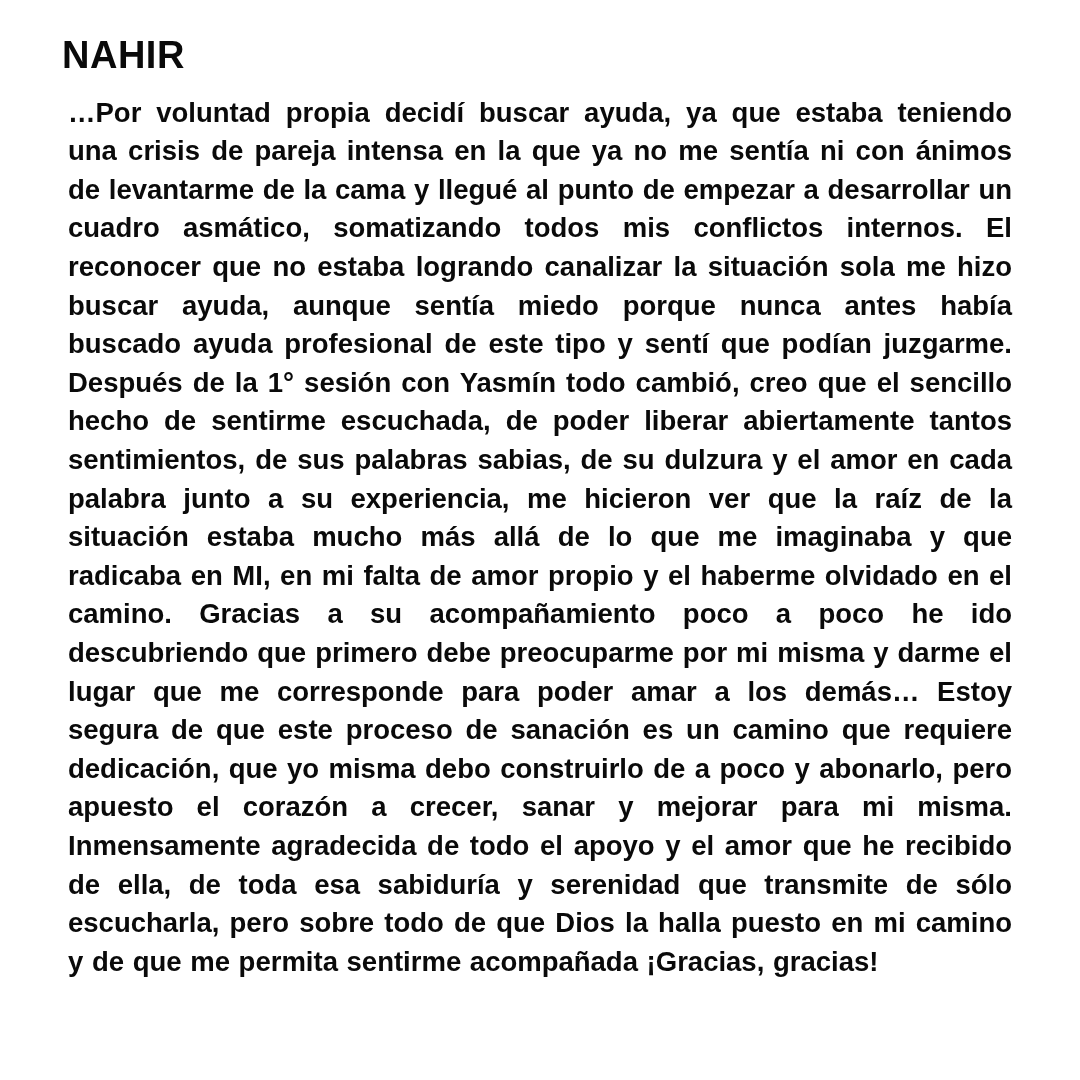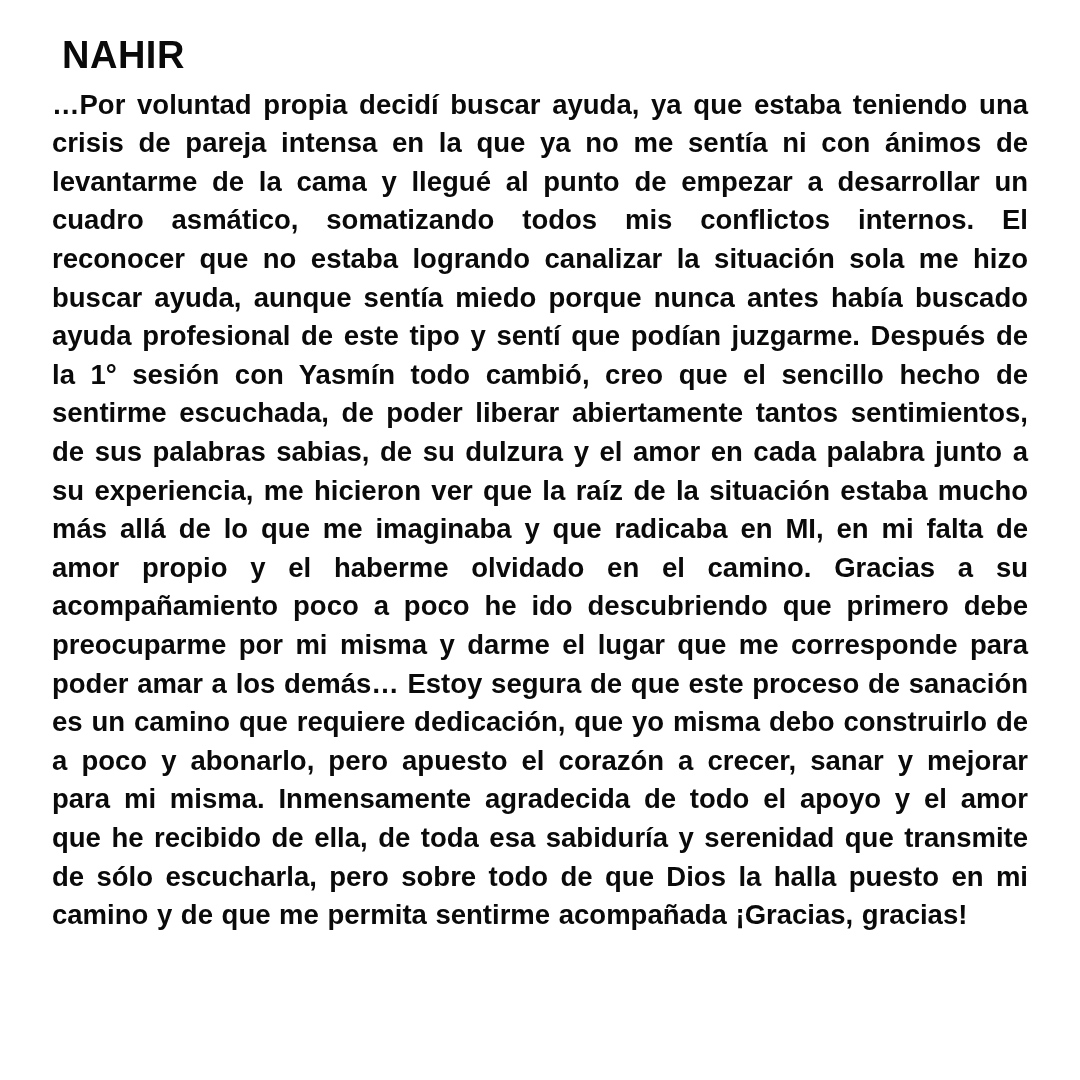--- a/index.html
+++ b/index.html
@@ -23,21 +23,21 @@
   }
   .title {
     font-size: 38px;
     font-weight: 800;
     letter-spacing: 0.5px;
     margin: 0 0 8px 10px;
     line-height: 1.15;
     color: #0a0a0a;
   }
   .body-text {
-    margin: 0;
+    margin: 16px;
     font-size: 27.5px;
     font-weight: 700;
     line-height: 38.6px;
     text-align: justify;
     text-justify: inter-word;
     word-spacing: 1px;
     color: #0a0a0a;
   }
 </style>
 </head>

